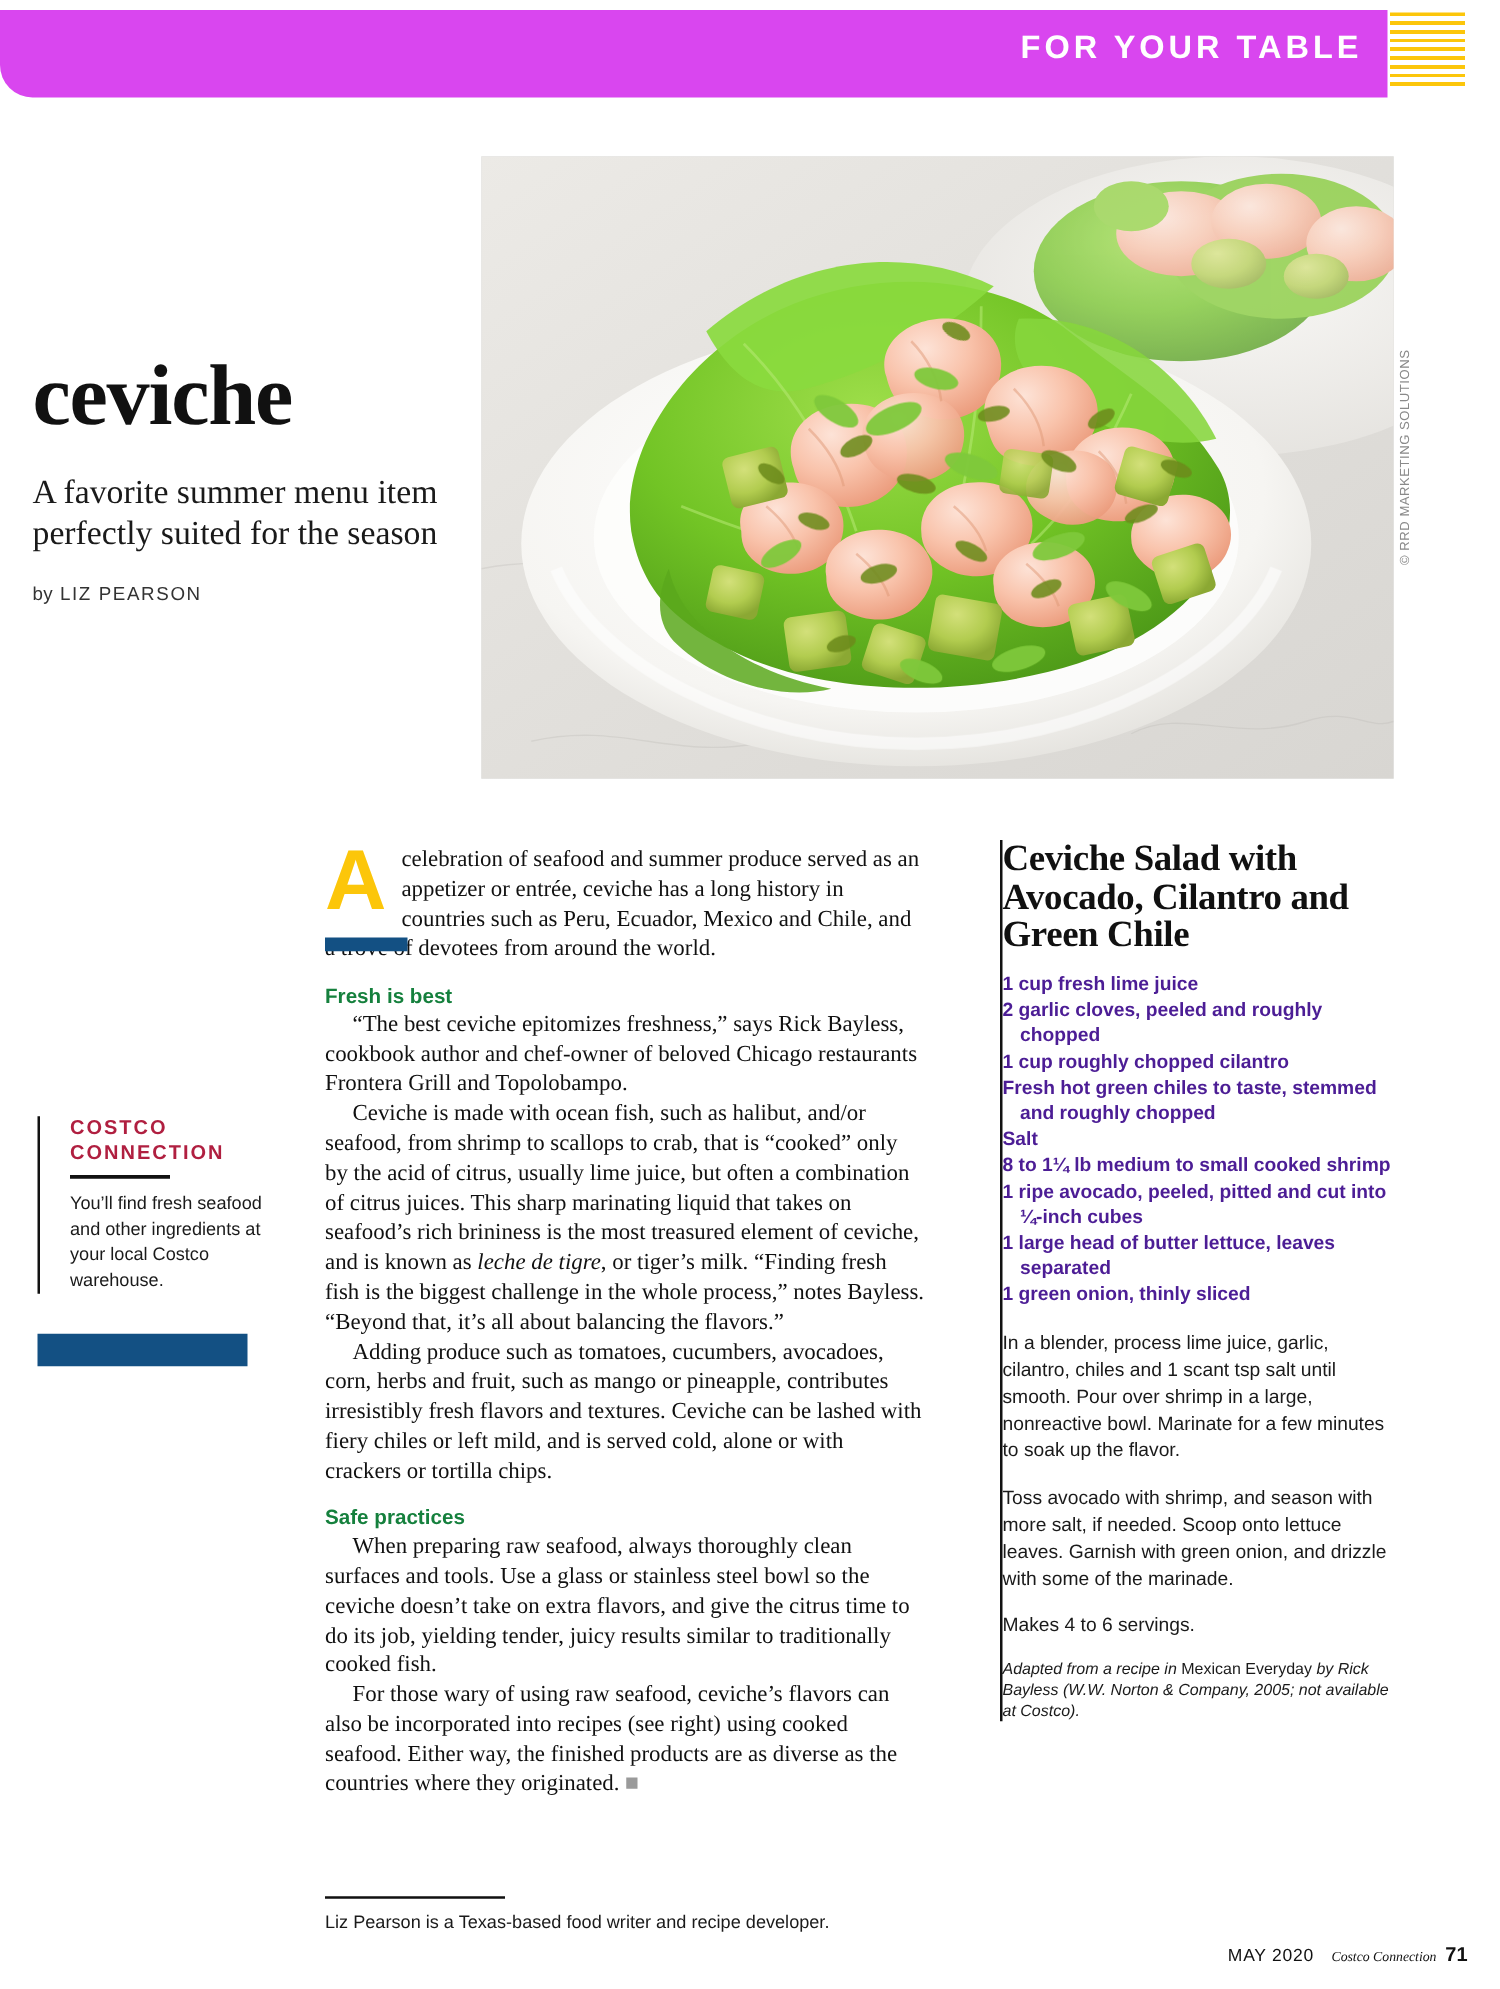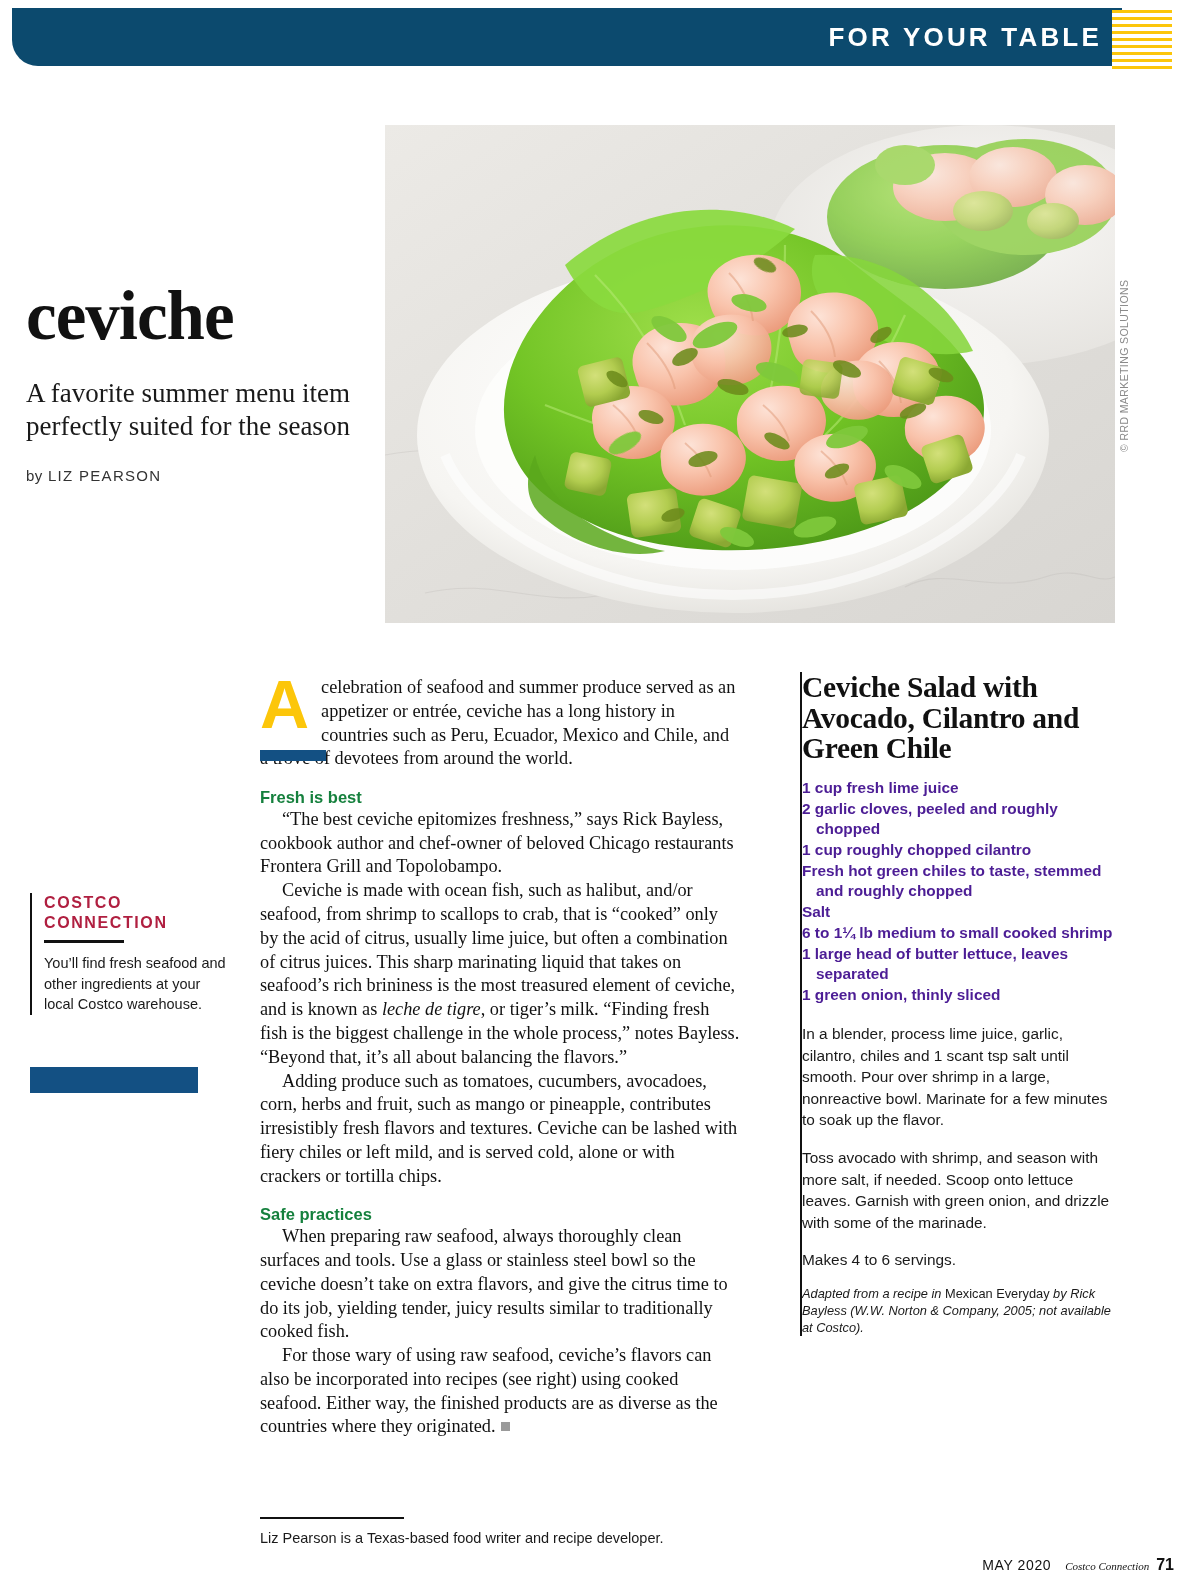--- a/index.html
+++ b/index.html
@@ -19,25 +19,25 @@
   
   .banner-wrap {
     position: absolute;
     top: 8px;
     left: 0;
     width: 1200px;
     height: 60px;
   }
   .banner-bar {
     position: absolute;
-    left: 12px;
+    left: 0;
     top: 0;
     width: 1110px;
-    height: 58px;
-    background: #0c4a6e;
+    height: 70px;
+    background: #d946ef;
     border-radius: 0 0 0 26px;
   }
   .banner-title {
     position: absolute;
     right: 20px;
     top: 14px;
     font-family: "Liberation Sans", sans-serif;
     font-weight: bold;
     font-size: 26px;
     letter-spacing: 3.2px;
@@ -114,21 +114,21 @@
     white-space: nowrap;
   }
 
   
   .cc-box {
     position: absolute;
     left: 30px;
     top: 893px;
     width: 200px;
     border-left: 2px solid #111;
-    padding-left: 12px;
+    padding-left: 24px;
     box-sizing: border-box;
   }
   .cc-title {
     font-family: "Liberation Sans", sans-serif;
     font-weight: bold;
     font-size: 16px;
     letter-spacing: 1.6px;
     line-height: 1.22;
     color: #b01f40;
     margin: 0;
@@ -510,21 +510,22 @@
 
 <div class="col-recipe">
   <h2 class="recipe-title">Ceviche Salad with Avocado, Cilantro and Green Chile</h2>
 
   <ul class="ing-list">
     <li>1 cup fresh lime juice</li>
     <li>2 garlic cloves, peeled and roughly chopped</li>
     <li>1 cup roughly chopped cilantro</li>
     <li>Fresh hot green chiles to taste, stemmed and roughly chopped</li>
     <li>Salt</li>
-    <li>6 to 1¼ lb medium to small cooked shrimp</li>
+    <li>8 to 1¼ lb medium to small cooked shrimp</li>
+    <li>1 ripe avocado, peeled, pitted and cut into ¼-inch cubes</li>
     <li>1 large head of butter lettuce, leaves separated</li>
     <li>1 green onion, thinly sliced</li>
   </ul>
 
   <div class="steps">
     <p>In a blender, process lime juice, garlic, cilantro, chiles and 1 scant tsp salt until smooth. Pour over shrimp in a large, nonreactive bowl. Marinate for a few minutes to soak up the flavor.</p>
     <p>Toss avocado with shrimp, and season with more salt, if needed. Scoop onto lettuce leaves. Garnish with green onion, and drizzle with some of the marinade.</p>
   </div>
 
   <p class="makes">Makes 4 to 6 servings.</p>

